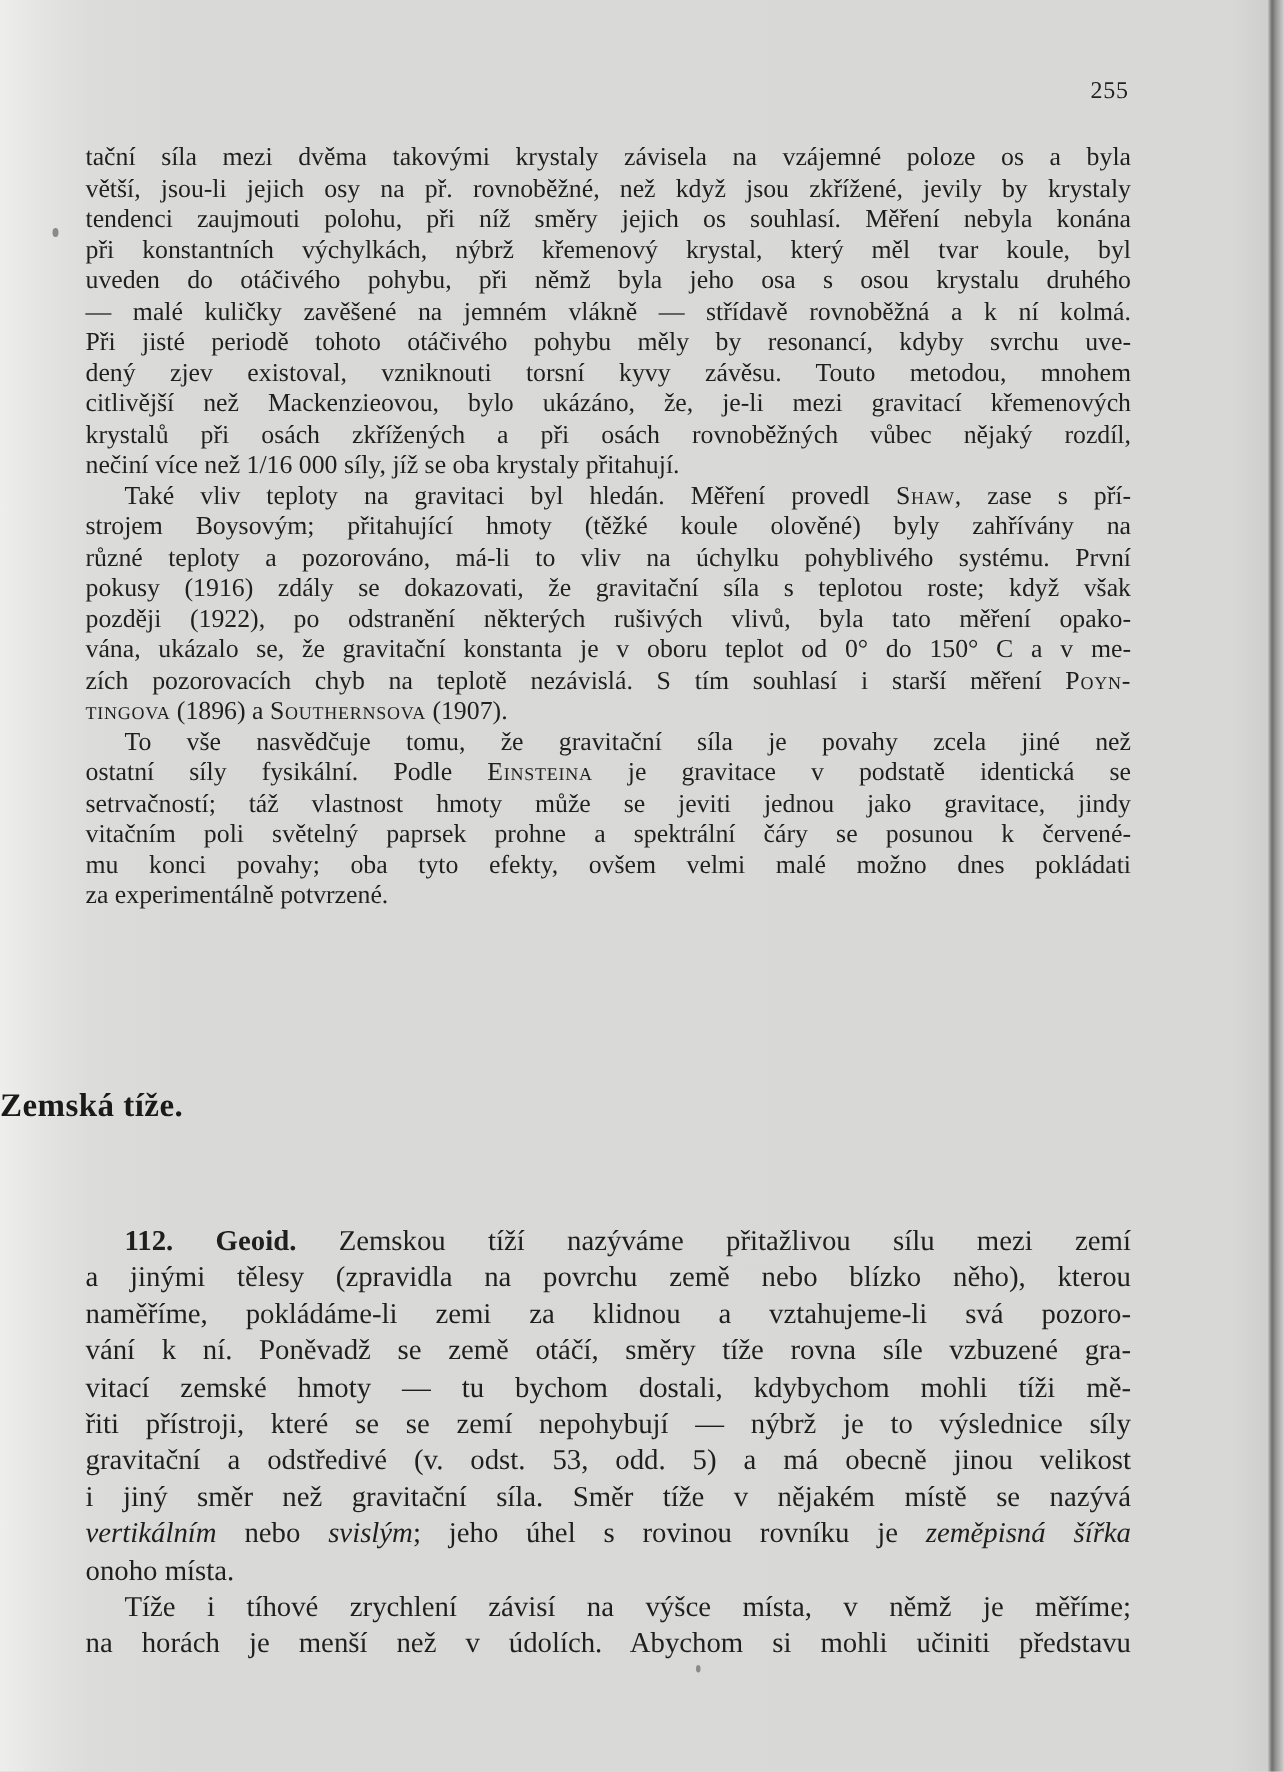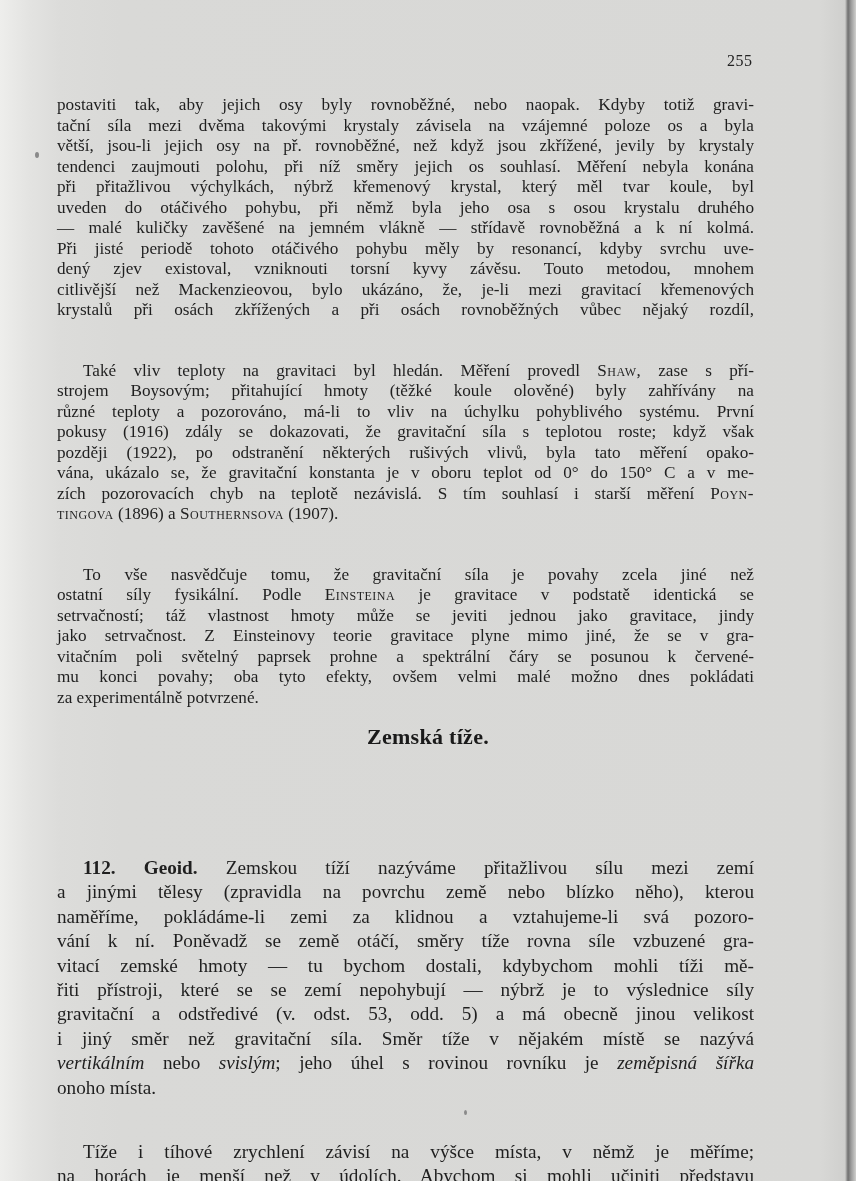--- a/index.html
+++ b/index.html
@@ -46,31 +46,29 @@
       line-height: 20.5px;
       white-space: nowrap;
       text-align: justify;
       text-align-last: justify;
     }
     .line.last {
       text-align-last: left;
     }
     .line.indent {
       padding-left: 26px;
-      margin-top: 40px;
     }
     .block-a { top: 95px; }
     .block-b { top: 816px; font-size: 19.2px; }
     .block-b .line { height: 24.4px; line-height: 24.4px; }
     .section-heading {
       position: absolute;
       left: 0;
       width: 856px;
       top: 724px;
-      text-align: center;
       font-family: "Liberation Serif", serif;
       font-weight: bold;
       font-size: 22px;
       color: #1a1a1a;
       letter-spacing: 0.3px;
     }
     .bold { font-weight: bold; }
     .sc { font-variant: small-caps; letter-spacing: 0.5px; }
     .it { font-style: italic; }
     .speck {
@@ -83,45 +81,44 @@
   </style>
 </head>
 <body>
 
 <div class="page">
 
   <div class="page-number">255</div>
 
   <div class="text-block block-a">
 
-    <span class="line">postaviti tak, aby jejich osy byly rovnoběžné, nebo naopak. Kdyby totiž gravi-</span>
     <span class="line">tační síla mezi dvěma takovými krystaly závisela na vzájemné poloze os a byla</span>
     <span class="line">větší, jsou-li jejich osy na př. rovnoběžné, než když jsou zkřížené, jevily by krystaly</span>
     <span class="line">tendenci zaujmouti polohu, při níž směry jejich os souhlasí. Měření nebyla konána</span>
-    <span class="line">při přitažlivou výchylkách, nýbrž křemenový krystal, který měl tvar koule, byl</span>
+    <span class="line">při konstantních výchylkách, nýbrž křemenový krystal, který měl tvar koule, byl</span>
     <span class="line">uveden do otáčivého pohybu, při němž byla jeho osa s osou krystalu druhého</span>
     <span class="line">— malé kuličky zavěšené na jemném vlákně — střídavě rovnoběžná a k ní kolmá.</span>
     <span class="line">Při jisté periodě tohoto otáčivého pohybu měly by resonancí, kdyby svrchu uve-</span>
     <span class="line">dený zjev existoval, vzniknouti torsní kyvy závěsu. Touto metodou, mnohem</span>
     <span class="line">citlivější než Mackenzieovou, bylo ukázáno, že, je-li mezi gravitací křemenových</span>
     <span class="line">krystalů při osách zkřížených a při osách rovnoběžných vůbec nějaký rozdíl,</span>
+    <span class="line last">nečiní více než 1/16 000 síly, jíž se oba krystaly přitahují.</span>
 
     <span class="line indent"><span>Také vliv teploty na gravitaci byl hledán. Měření provedl </span><span class="sc">Shaw</span><span>, zase s pří-</span></span>
     <span class="line">strojem Boysovým; přitahující hmoty (těžké koule olověné) byly zahřívány na</span>
     <span class="line">různé teploty a pozorováno, má-li to vliv na úchylku pohyblivého systému. První</span>
     <span class="line">pokusy (1916) zdály se dokazovati, že gravitační síla s teplotou roste; když však</span>
     <span class="line">později (1922), po odstranění některých rušivých vlivů, byla tato měření opako-</span>
     <span class="line">vána, ukázalo se, že gravitační konstanta je v oboru teplot od 0° do 150° C a v me-</span>
     <span class="line"><span>zích pozorovacích chyb na teplotě nezávislá. S tím souhlasí i starší měření </span><span class="sc">Poyn-</span></span>
     <span class="line last"><span class="sc">tingova</span><span> (1896) a </span><span class="sc">Southernsova</span><span> (1907).</span></span>
 
     <span class="line indent">To vše nasvědčuje tomu, že gravitační síla je povahy zcela jiné než</span>
     <span class="line"><span>ostatní síly fysikální. Podle </span><span class="sc">Einsteina</span><span> je gravitace v podstatě identická se</span></span>
     <span class="line">setrvačností; táž vlastnost hmoty může se jeviti jednou jako gravitace, jindy</span>
-    <span class="line">jako setrvačnost. Z Einsteinovy teorie gravitace plyne mimo jiné, že se v gra-</span>
     <span class="line">vitačním poli světelný paprsek prohne a spektrální čáry se posunou k červené-</span>
     <span class="line">mu konci povahy; oba tyto efekty, ovšem velmi malé možno dnes pokládati</span>
     <span class="line last">za experimentálně potvrzené.</span>
   </div>
 
   <div class="section-heading">Zemská tíže.</div>
 
   <div class="text-block block-b">
 
     <span class="line indent"><span class="bold">112.</span> <span class="bold">Geoid.</span><span> Zemskou tíží nazýváme přitažlivou sílu mezi zemí</span></span>

